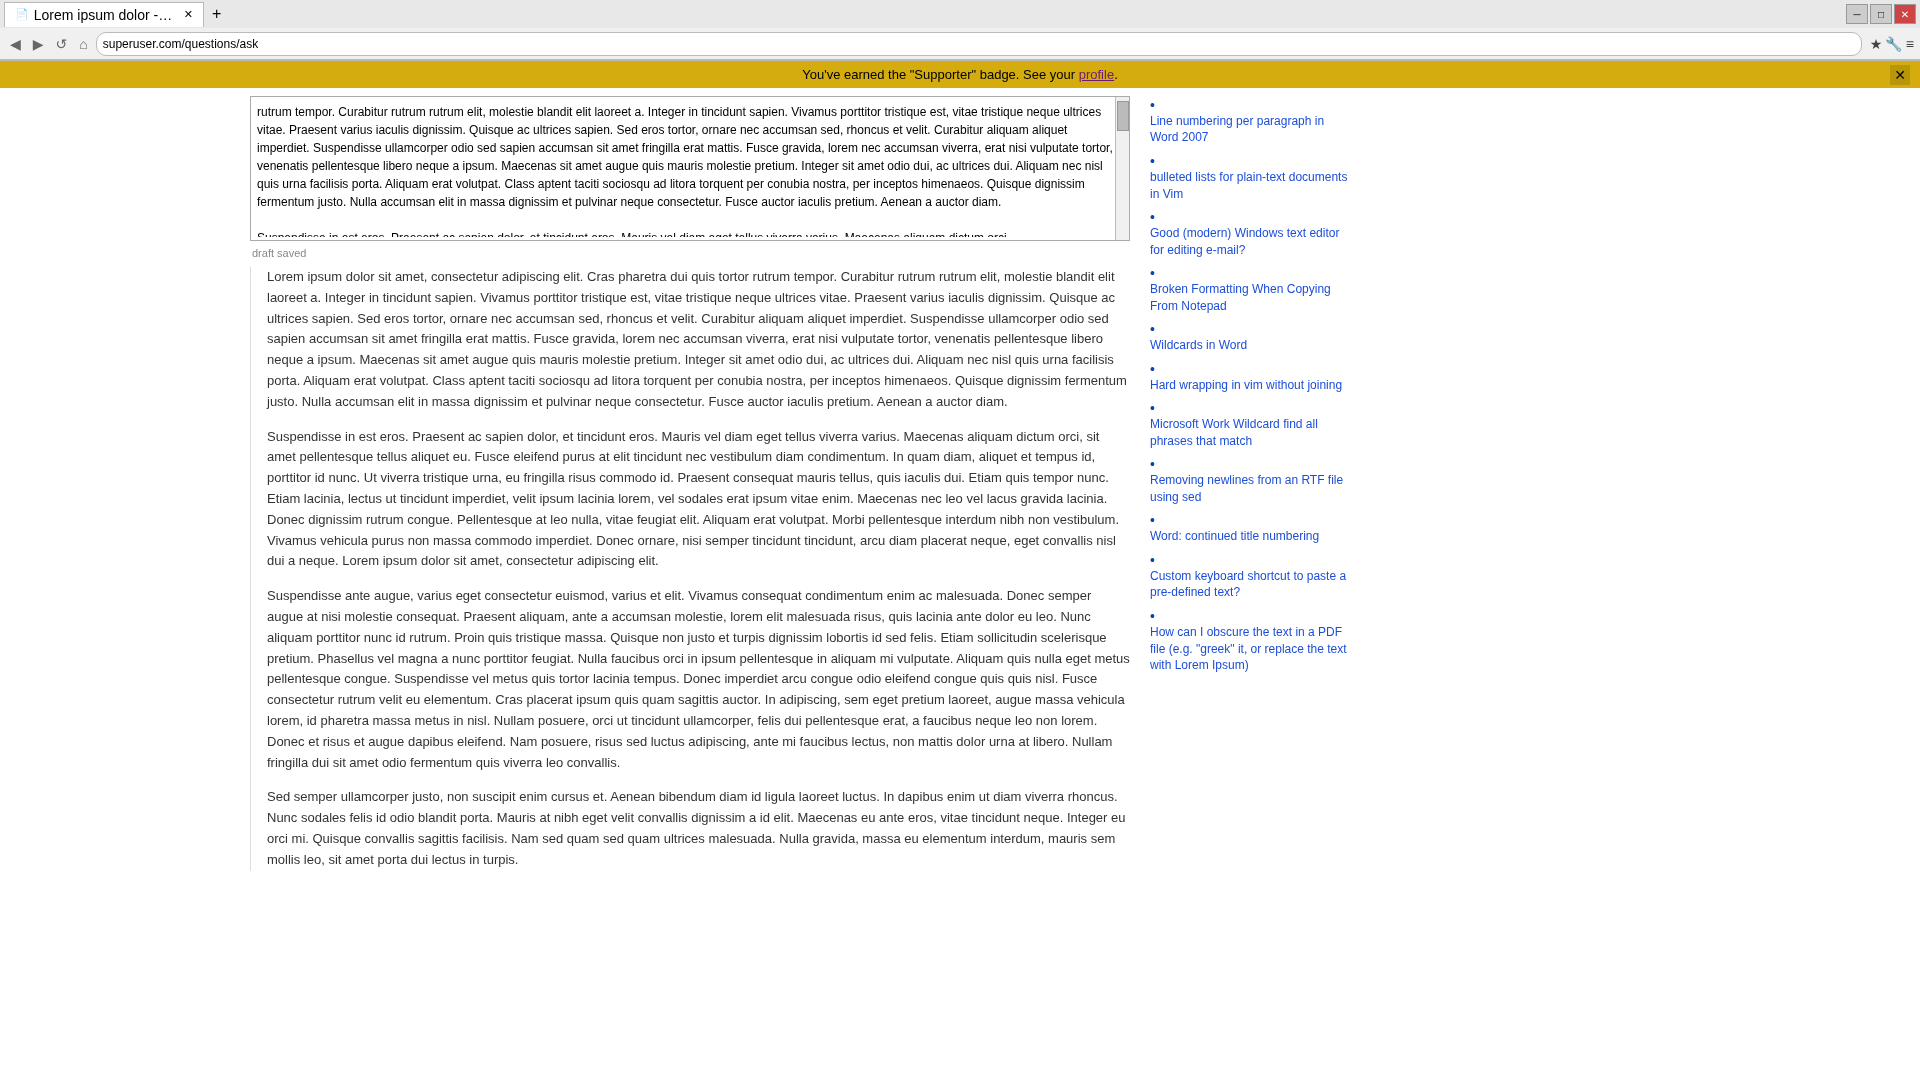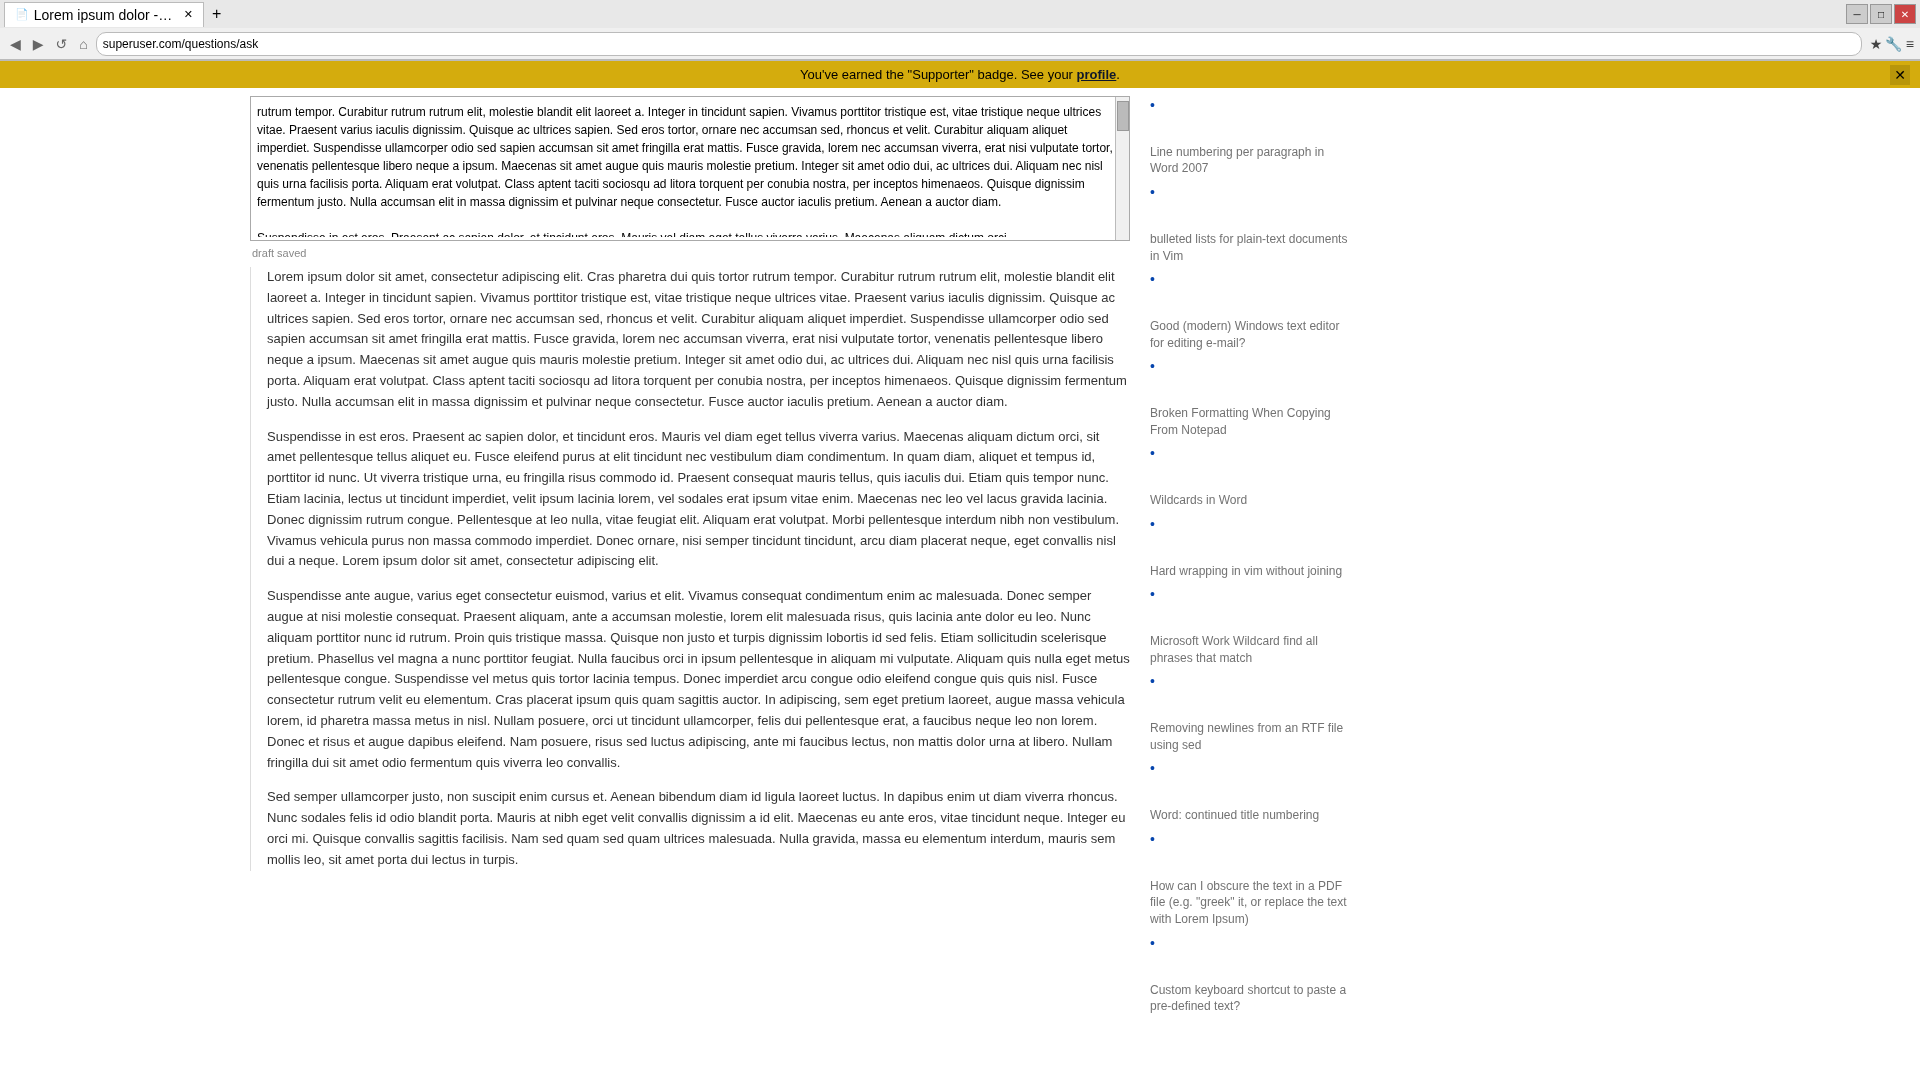--- a/index.html
+++ b/index.html
@@ -56,21 +56,21 @@
       background: #d4ac0d;
       color: #000;
       text-align: center;
       padding: 6px 20px;
       font-size: 13px;
       position: relative;
       display: flex;
       align-items: center;
       justify-content: center;
     }
-    .notification-banner a { color: #0f172a; font-weight: bold; text-decoration: underline; }
+    .notification-banner a { color: #701a75; font-weight: normal; text-decoration: underline; }
     .notification-close {
       position: absolute;
       right: 10px;
       background: #b8960a;
       border: none;
       cursor: pointer;
       font-size: 14px;
       width: 20px;
       height: 20px;
       display: flex;
@@ -136,26 +136,25 @@
       flex-shrink: 0;
     }
     .sidebar ul {
       list-style: none;
       padding: 0;
     }
     .sidebar ul li {
       margin-bottom: 6px;
     }
     .sidebar ul li a {
-      color: #737373;
+      color: #1d4ed8;
       text-decoration: none;
       font-size: 12px;
       line-height: 1.4;
       display: block;
-      margin-top: 31px;
     }
     .sidebar ul li::before {
       content: "•";
       color: #0645ad;
       margin-right: 4px;
       font-size: 14px;
       vertical-align: middle;
     }
 
     
@@ -261,20 +260,20 @@
         <li>
           <a href="#">Microsoft Work Wildcard find all phrases that match</a>
         </li>
         <li>
           <a href="#">Removing newlines from an RTF file using sed</a>
         </li>
         <li>
           <a href="#">Word: continued title numbering</a>
         </li>
         <li>
+          <a href="#">Custom keyboard shortcut to paste a pre-defined text?</a>
+        </li>
+        <li>
           <a href="#">How can I obscure the text in a PDF file (e.g. "greek" it, or replace the text with Lorem Ipsum)</a>
         </li>
-        <li>
-          <a href="#">Custom keyboard shortcut to paste a pre-defined text?</a>
-        </li>
       </ul>
   </div>
 </div>
 
 </body></html>

